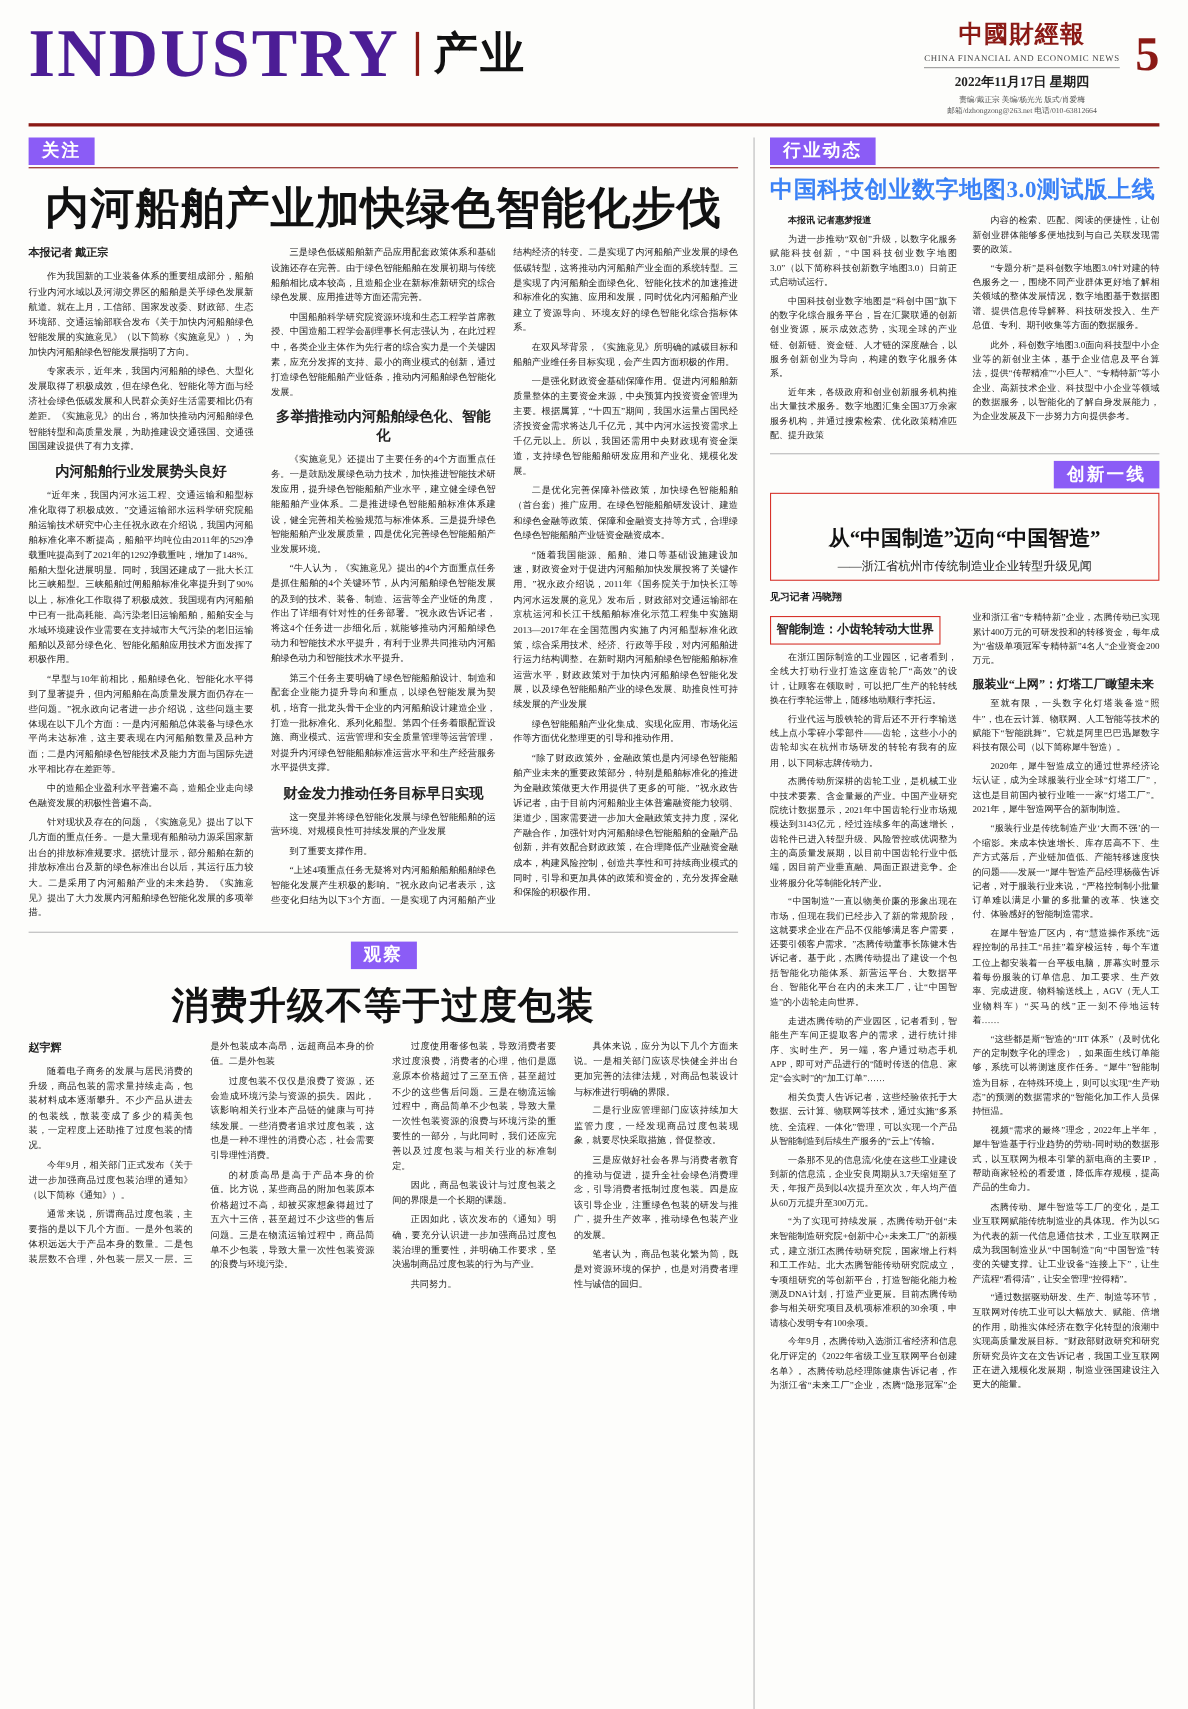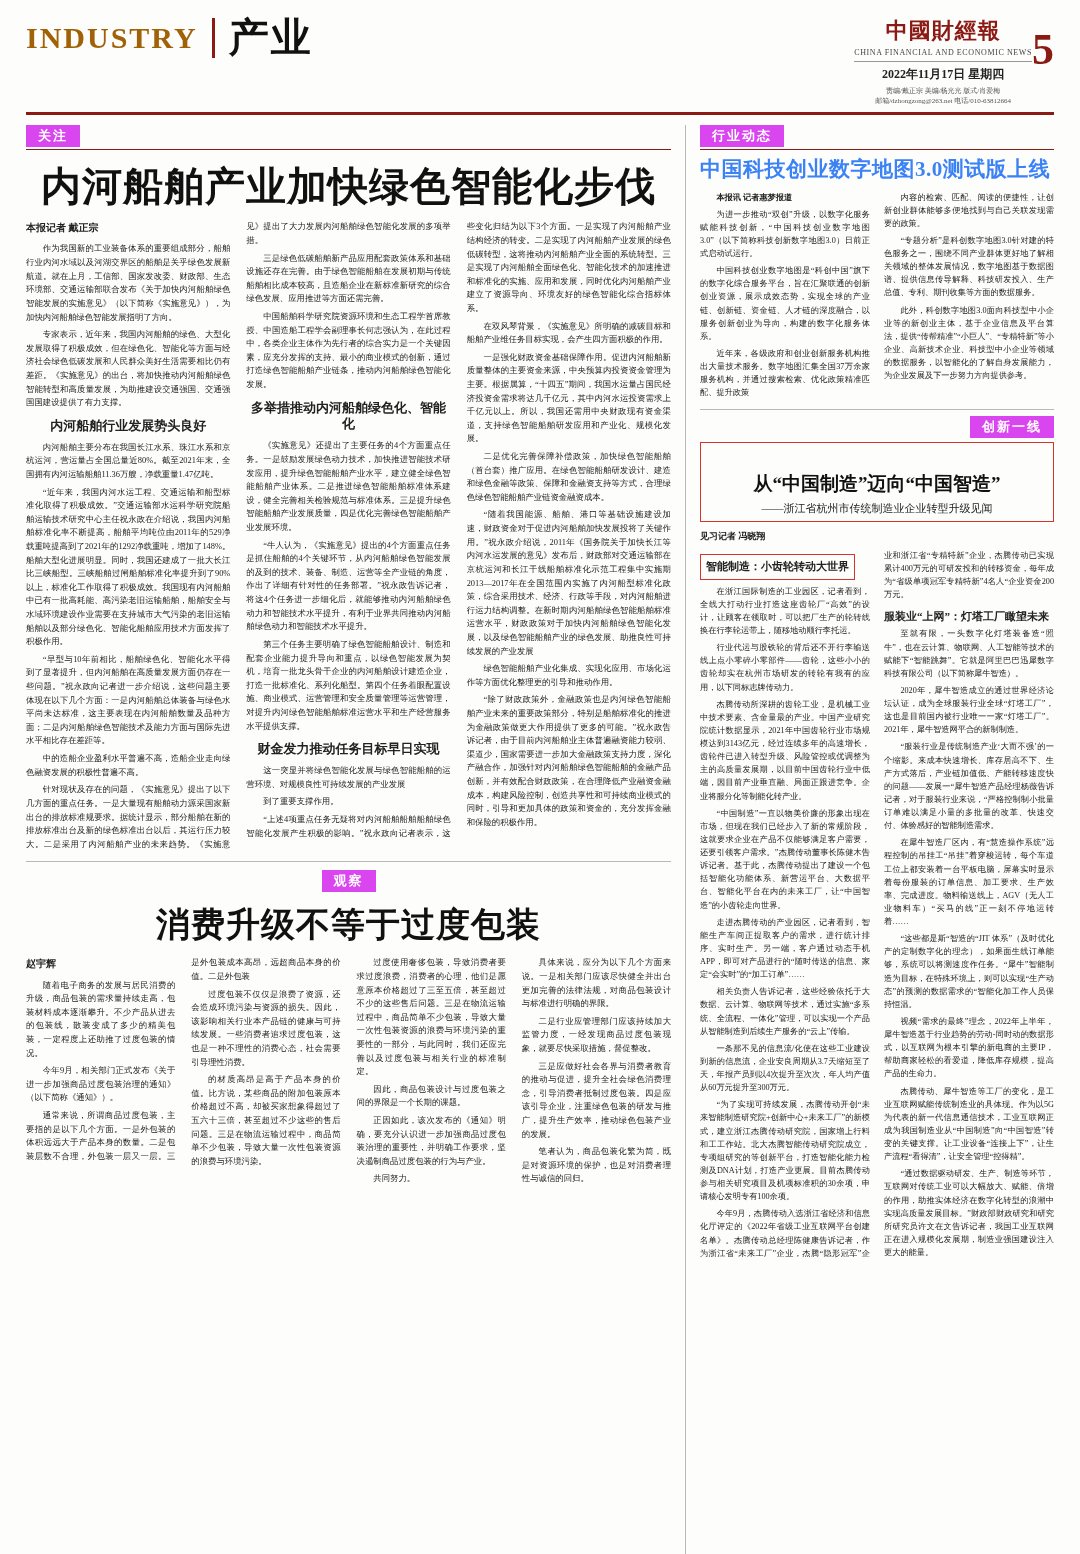--- a/index.html
+++ b/index.html
@@ -12,41 +12,41 @@
     position:relative;
     overflow:hidden;
   }
   .page { width:1080px; height:1554px; padding:14px 26px 10px 26px; position:relative; }
 
   
   .masthead { display:flex; align-items:flex-start; justify-content:space-between; border-bottom:3px solid #8b1a15; padding-bottom:6px; }
   .mast-left { display:flex; align-items:center; gap:10px; padding-top:4px; }
   .mast-industry {
     font-family:"Liberation Serif", serif;
-    font-size:30px; letter-spacing:2px; font-weight:bold; color:#a16207;
+    font-size:62px; letter-spacing:2px; font-weight:bold; color:#4c1d95;
     line-height:1;
   }
   .mast-bar { width:3px; height:40px; background:#8b1a15; display:inline-block; margin:0 4px; }
   .mast-cn { font-size:40px; font-weight:bold; color:#111; letter-spacing:2px; line-height:1; }
-  .mast-right { text-align:right; font-size:11px; line-height:1.5; color:#333; display:flex; align-items:flex-start; }
+  .mast-right { text-align:right; font-size:11px; line-height:1.5; color:#333; display:flex; align-items:flex-start; gap:14px;}
   .mast-right-inner { text-align:center; }
   .mast-logo { font-size:22px; font-weight:bold; color:#8b1a15; letter-spacing:1px; font-family:"Liberation Serif", serif;}
   .mast-logo-en { font-size:8px; color:#444; letter-spacing:0.6px; border-bottom:1px solid #999; padding-bottom:2px; margin-bottom:3px;}
   .mast-date { font-size:12px; font-weight:bold; color:#222; margin:3px 0; }
   .mast-credits { font-size:7px; color:#555; line-height:1.45; }
   .mast-pageno { font-size:44px; font-weight:bold; color:#8b1a15; line-height:1; padding-top:14px;}
 
   
   .content { display:flex; margin-top:10px; height:1430px; }
   .left-side { width:660px; padding-right:14px; border-right:1px solid #b9b9b9; }
   .right-side { width:368px; padding-left:14px; }
 
   .section-tag {
-    display:inline-block; background:#d946ef; color:#fff;
-    font-size:13px; font-weight:bold; padding:2px 12px; letter-spacing:2px;
+    display:inline-block; background:#8b5cf6; color:#fff;
+    font-size:16px; font-weight:bold; padding:2px 12px; letter-spacing:2px;
     font-family:Liberation Sans, sans-serif;
   }
   .tag-line { border-bottom:1px solid #8b1a15; margin-bottom:8px; padding-bottom:2px;}
 
   .headline-main {
     font-size:40px; font-weight:bold; letter-spacing:1px; color:#111;
     text-align:center; margin:14px 0 10px 0; line-height:1.15;
     font-family:"Liberation Serif", serif;
   }
   .byline { font-size:10px; font-weight:bold; text-align:left; margin-bottom:6px; }
@@ -107,21 +107,20 @@
         <span class="section-tag">关注</span>
       </div>
 
       <div class="headline-main">内河船舶产业加快绿色智能化步伐</div>
 
       <div class="cols3">
         <div class="byline">本报记者 戴正宗</div>
         <p>作为我国新的工业装备体系的重要组成部分，船舶行业内河水域以及河湖交界区的船舶是关乎绿色发展新航道。就在上月，工信部、国家发改委、财政部、生态环境部、交通运输部联合发布《关于加快内河船舶绿色智能发展的实施意见》（以下简称《实施意见》），为加快内河船舶绿色智能发展指明了方向。</p>
         <p>专家表示，近年来，我国内河船舶的绿色、大型化发展取得了积极成效，但在绿色化、智能化等方面与经济社会绿色低碳发展和人民群众美好生活需要相比仍有差距。《实施意见》的出台，将加快推动内河船舶绿色智能转型和高质量发展，为助推建设交通强国、交通强国国建设提供了有力支撑。</p>
         <div class="sub-h">内河船舶行业发展势头良好</div>
-        <p>内河船舶主要分布在我国长江水系、珠江水系和京杭运河，营运量占全国总量近80%。截至2021年末，全国拥有内河运输船舶11.36万艘，净载重量1.47亿吨。</p>
         <p>“近年来，我国内河水运工程、交通运输和船型标准化取得了积极成效。”交通运输部水运科学研究院船舶运输技术研究中心主任祝永政在介绍说，我国内河船舶标准化率不断提高，船舶平均吨位由2011年的529净载重吨提高到了2021年的1292净载重吨，增加了148%。船舶大型化进展明显。同时，我国还建成了一批大长江比三峡船型。三峡船舶过闸船舶标准化率提升到了90%以上，标准化工作取得了积极成效。我国现有内河船舶中已有一批高耗能、高污染老旧运输船舶，船舶安全与水域环境建设作业需要在支持城市大气污染的老旧运输船舶以及部分绿色化、智能化船舶应用技术方面发挥了积极作用。</p>
         <p>“早型与10年前相比，船舶绿色化、智能化水平得到了显著提升，但内河船舶在高质量发展方面仍存在一些问题。”祝永政向记者进一步介绍说，这些问题主要体现在以下几个方面：一是内河船舶总体装备与绿色水平尚未达标准，这主要表现在内河船舶数量及品种方面；二是内河船舶绿色智能技术及能力方面与国际先进水平相比存在差距等。</p>
         <p>中的造船企业盈利水平普遍不高，造船企业走向绿色融资发展的积极性普遍不高。</p>
         <p>针对现状及存在的问题，《实施意见》提出了以下几方面的重点任务。一是大量现有船舶动力源采国家新出台的排放标准规要求。据统计显示，部分船舶在新的排放标准出台及新的绿色标准出台以后，其运行压力较大。二是采用了内河船舶产业的未来趋势。《实施意见》提出了大力发展内河船舶绿色智能化发展的多项举措。</p>
         <p>三是绿色低碳船舶新产品应用配套政策体系和基础设施还存在完善。由于绿色智能船舶在发展初期与传统船舶相比成本较高，且造船企业在新标准新研究的综合绿色发展、应用推进等方面还需完善。</p>
         <p>中国船舶科学研究院资源环境和生态工程学首席教授、中国造船工程学会副理事长何志强认为，在此过程中，各类企业主体作为先行者的综合实力是一个关键因素，应充分发挥的支持、最小的商业模式的创新，通过打造绿色智能船舶产业链条，推动内河船舶绿色智能化发展。</p>
         <div class="sub-h">多举措推动内河船舶绿色化、智能化</div>
         <p>《实施意见》还提出了主要任务的4个方面重点任务。一是鼓励发展绿色动力技术，加快推进智能技术研发应用，提升绿色智能船舶产业水平，建立健全绿色智能船舶产业体系。二是推进绿色智能船舶标准体系建设，健全完善相关检验规范与标准体系。三是提升绿色智能船舶产业发展质量，四是优化完善绿色智能船舶产业发展环境。</p>
         <p>“牛人认为，《实施意见》提出的4个方面重点任务是抓住船舶的4个关键环节，从内河船舶绿色智能发展的及到的技术、装备、制造、运营等全产业链的角度，作出了详细有针对性的任务部署。”祝永政告诉记者，将这4个任务进一步细化后，就能够推动内河船舶绿色动力和智能技术水平提升，有利于业界共同推动内河船舶绿色动力和智能技术水平提升。</p>
         <p>第三个任务主要明确了绿色智能船舶设计、制造和配套企业能力提升导向和重点，以绿色智能发展为契机，培育一批龙头骨干企业的内河船舶设计建造企业，打造一批标准化、系列化船型。第四个任务着眼配置设施、商业模式、运营管理和安全质量管理等运营管理，对提升内河绿色智能船舶标准运营水平和生产经营服务水平提供支撑。</p>

